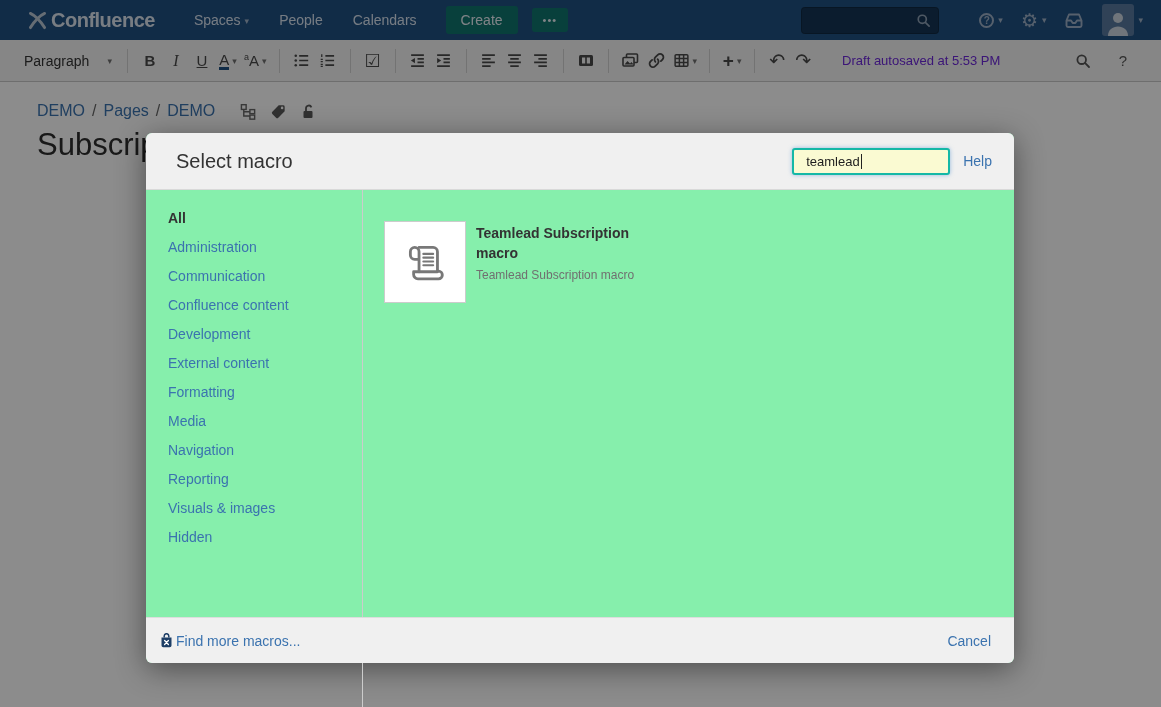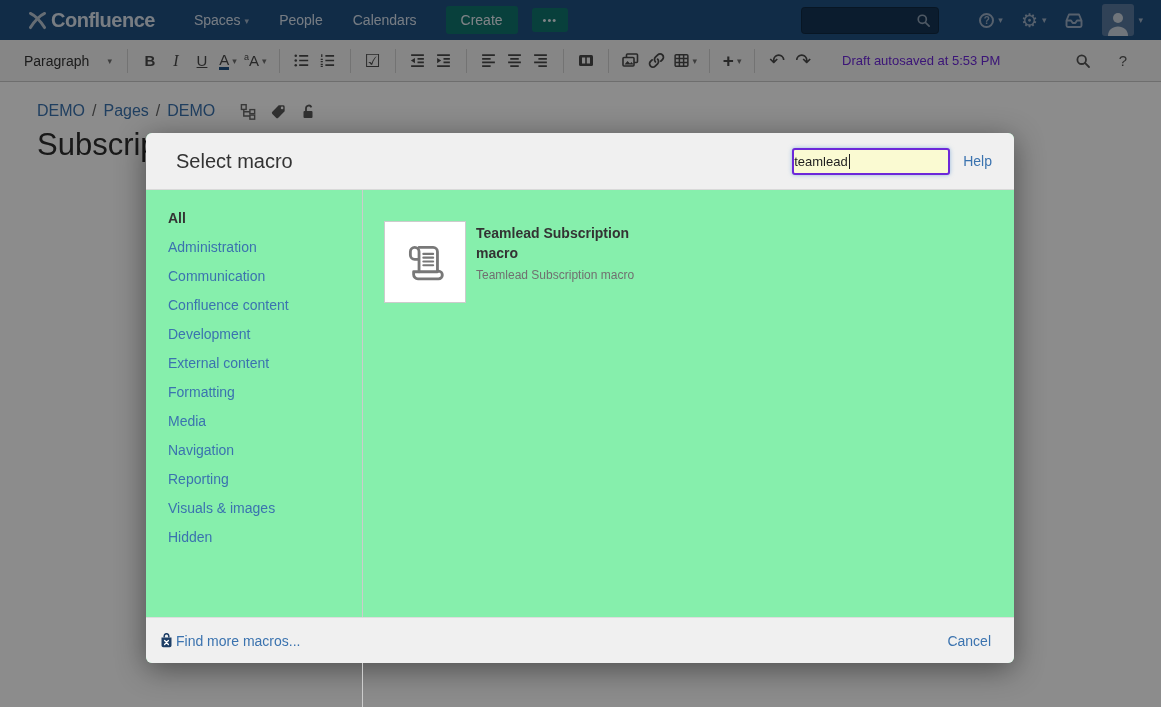--- a/index.html
+++ b/index.html
@@ -64,22 +64,22 @@
   .blanket { position:absolute; left:0; top:0; width:1161px; height:707px;
              background:rgba(0,0,0,0.45); z-index:10; }
 
   
   .dialog { position:absolute; left:146px; top:133px; width:868px; height:530px; z-index:20;
             background:#86efac; border-radius:6px; box-shadow:0 6px 30px rgba(0,0,0,0.45); }
   .dlg-header { height:57px; background:#f0f0f0; border-bottom:1px solid #d9d9d9;
                 border-radius:6px 6px 0 0; display:flex; align-items:center; padding:0 22px 0 30px; }
   .dlg-title { font-size:20px; font-weight:500; color:#333; }
   .dlg-search { margin-left:auto; width:158px; height:27px; background:#fafad2;
-                border:2px solid #6d28d9; border-radius:3px; box-shadow:0 0 4px rgba(90,150,210,0.6);
-                display:flex; align-items:center; padding:0 0; font-size:13px; color:#1d1d1d; }
+                border:2px solid #14b8a6; border-radius:3px; box-shadow:0 0 4px rgba(90,150,210,0.6);
+                display:flex; align-items:center; padding:0 12px; font-size:13px; color:#1d1d1d; }
   .cursor-bar { display:inline-block; width:1px; height:15px; background:#222; margin-left:1px; }
   .dlg-help { color:#3b73af; font-size:14px; margin-left:13px; cursor:pointer; }
   .dlg-body { display:flex; height:533px; }
   .cat-panel { width:217px; border-right:1px solid #ccc; padding:14px 0 0 22px; }
   .cat-item { display:block; font-size:14px; color:#3b73af; line-height:29px; cursor:pointer;
               text-decoration:none; }
   .cat-item.selected { color:#333; font-weight:bold; }
   .results { flex:1; padding:31px 0 0 21px; }
   .macro-item { display:flex; cursor:pointer; }
   .macro-iconbox { width:82px; height:82px; border:1px solid #ccc; background:#fff;

